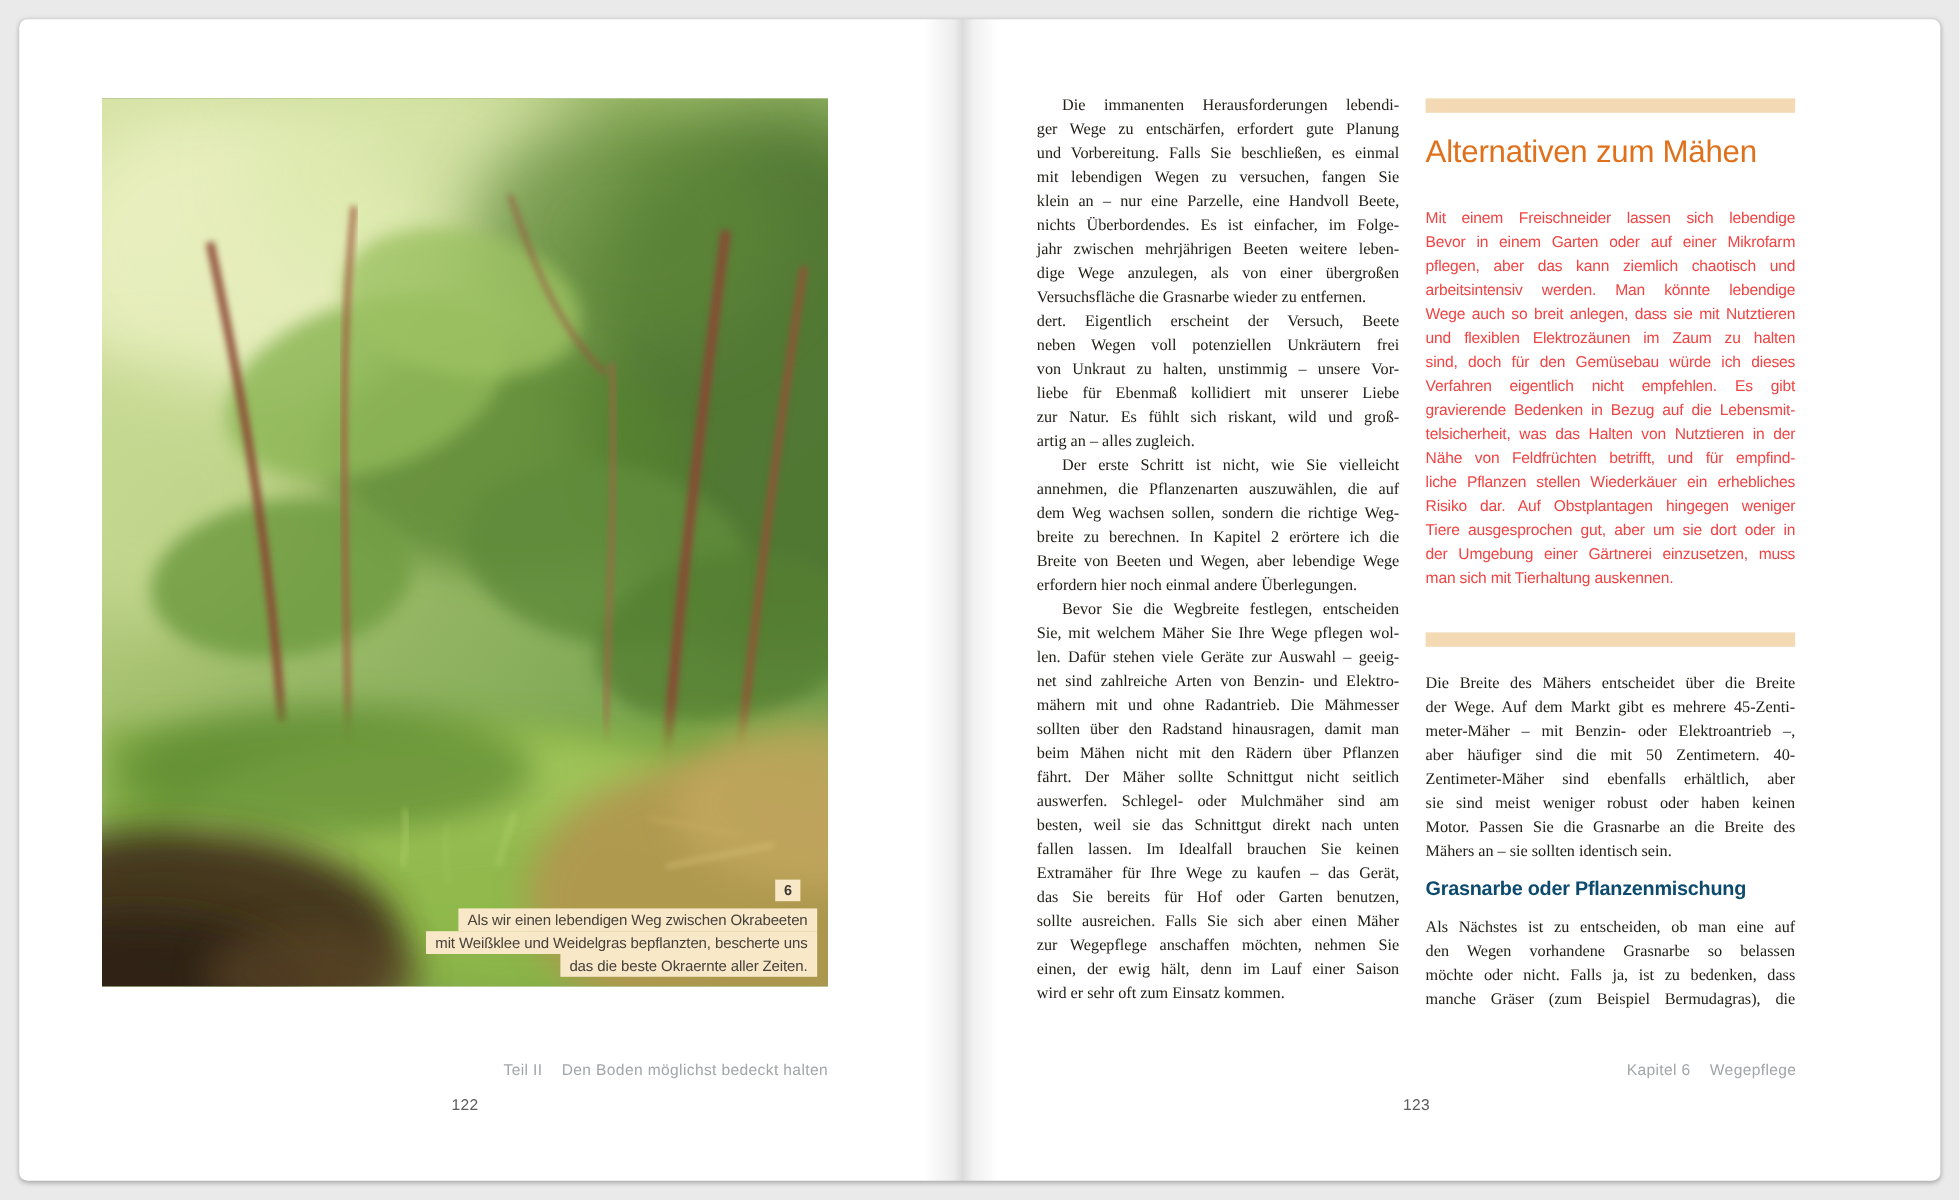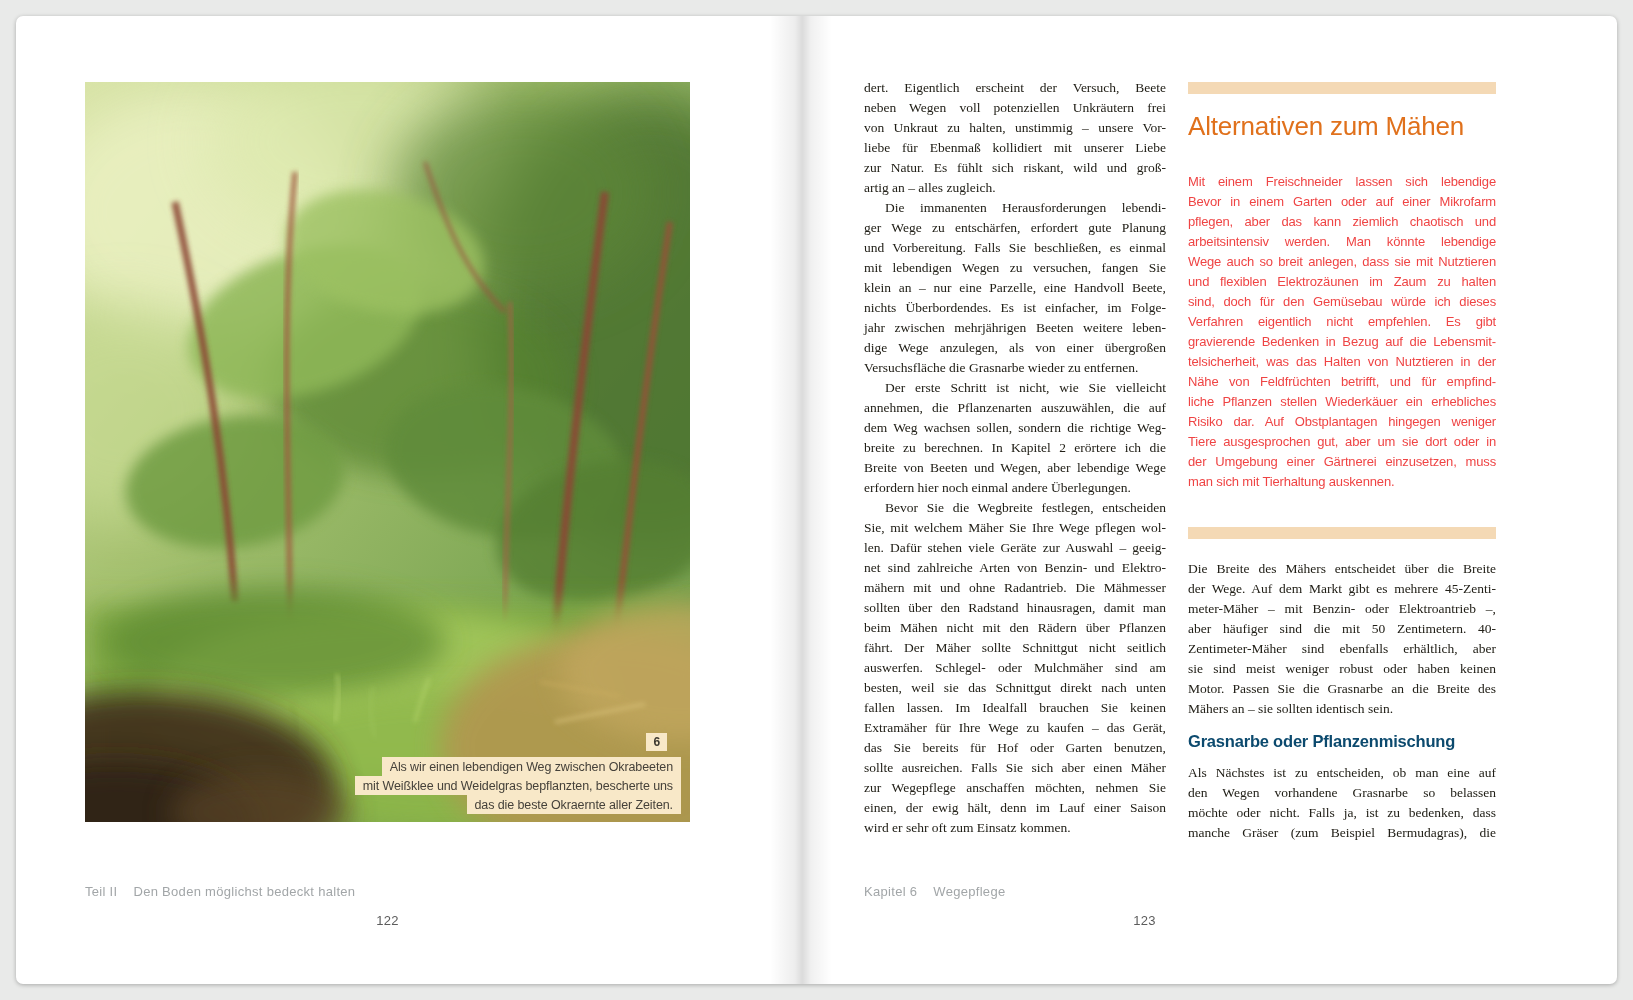--- a/index.html
+++ b/index.html
@@ -33,33 +33,33 @@
   .fig-badge{
     background:var(--caption-bg,#F8E8C8);
     font-weight:700;font-size:12px;color:#3c382f;
     padding:2px 7px;margin:0 14px 6px 0;
   }
   .cap-line{
     background:var(--caption-bg,#F8E8C8);
     padding:2.5px 8px;white-space:nowrap;
   }
   .page-footer{
-    position:absolute;display:flex;justify-content:flex-start;gap:16px;
+    position:absolute;display:flex;justify-content:flex-end;gap:16px;
     font-size:13px;letter-spacing:.3px;color:#a2a6a8;
   }
   .page-footer .ft-label{white-space:nowrap;}
   .page-footer .ft-title{white-space:nowrap;}
   .pagenum{
     position:absolute;text-align:center;
     font-size:13px;color:#5c5c5c;letter-spacing:.3px;
   }
   .footer-left{left:69px;width:605px;top:868px;}
   .pagenum-left{left:69px;width:605px;top:897px;}
   .footer-right{left:848px;width:633px;top:868px;}
-  .pagenum-right{left:812px;width:633px;top:897px;}
+  .pagenum-right{left:848px;width:633px;top:897px;}
   
   .serif-text{
     font-family:"Liberation Serif",serif;
     font-size:13.5px;line-height:20px;color:#222018;
   }
   .col1{position:absolute;left:848px;top:62px;width:302px;}
   .col2{position:absolute;left:1172px;top:0;width:308px;height:968px;}
   .para .line{
     text-align:justify;text-align-last:justify;text-justify:inter-word;
     white-space:normal;
@@ -172,38 +172,38 @@
       <span class="ft-title">Den Boden möglichst bedeckt halten</span>
     </div>
     <div class="pagenum pagenum-left">122</div>
   </div>
 
   <div class="gutter"></div>
 
   <div>
 
     <div class="col1 serif-text">
-        <div class="para">
-          <div class="line">dert. Eigentlich erscheint der Versuch, Beete</div>
-          <div class="line">neben Wegen voll potenziellen Unkräutern frei</div>
-          <div class="line">von Unkraut zu halten, unstimmig – unsere Vor-</div>
-          <div class="line">liebe für Ebenmaß kollidiert mit unserer Liebe</div>
-          <div class="line">zur Natur. Es fühlt sich riskant, wild und groß-</div>
-          <div class="line last">artig an – alles zugleich.</div>
-        </div>
         <div class="para indent">
           <div class="line">Die immanenten Herausforderungen lebendi-</div>
           <div class="line">ger Wege zu entschärfen, erfordert gute Planung</div>
           <div class="line">und Vorbereitung. Falls Sie beschließen, es einmal</div>
           <div class="line">mit lebendigen Wegen zu versuchen, fangen Sie</div>
           <div class="line">klein an – nur eine Parzelle, eine Handvoll Beete,</div>
           <div class="line">nichts Überbordendes. Es ist einfacher, im Folge-</div>
           <div class="line">jahr zwischen mehrjährigen Beeten weitere leben-</div>
           <div class="line">dige Wege anzulegen, als von einer übergroßen</div>
           <div class="line last">Versuchsfläche die Grasnarbe wieder zu entfernen.</div>
+        </div>
+        <div class="para">
+          <div class="line">dert. Eigentlich erscheint der Versuch, Beete</div>
+          <div class="line">neben Wegen voll potenziellen Unkräutern frei</div>
+          <div class="line">von Unkraut zu halten, unstimmig – unsere Vor-</div>
+          <div class="line">liebe für Ebenmaß kollidiert mit unserer Liebe</div>
+          <div class="line">zur Natur. Es fühlt sich riskant, wild und groß-</div>
+          <div class="line last">artig an – alles zugleich.</div>
         </div>
         <div class="para indent">
           <div class="line">Der erste Schritt ist nicht, wie Sie vielleicht</div>
           <div class="line">annehmen, die Pflanzenarten auszuwählen, die auf</div>
           <div class="line">dem Weg wachsen sollen, sondern die richtige Weg-</div>
           <div class="line">breite zu berechnen. In Kapitel 2 erörtere ich die</div>
           <div class="line">Breite von Beeten und Wegen, aber lebendige Wege</div>
           <div class="line last">erfordern hier noch einmal andere Überlegungen.</div>
         </div>
         <div class="para indent">

